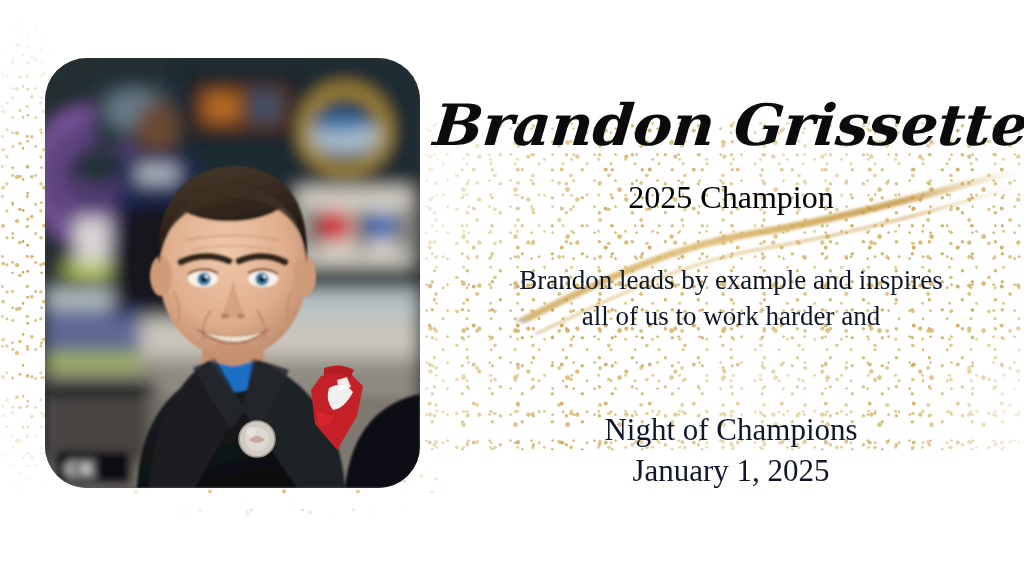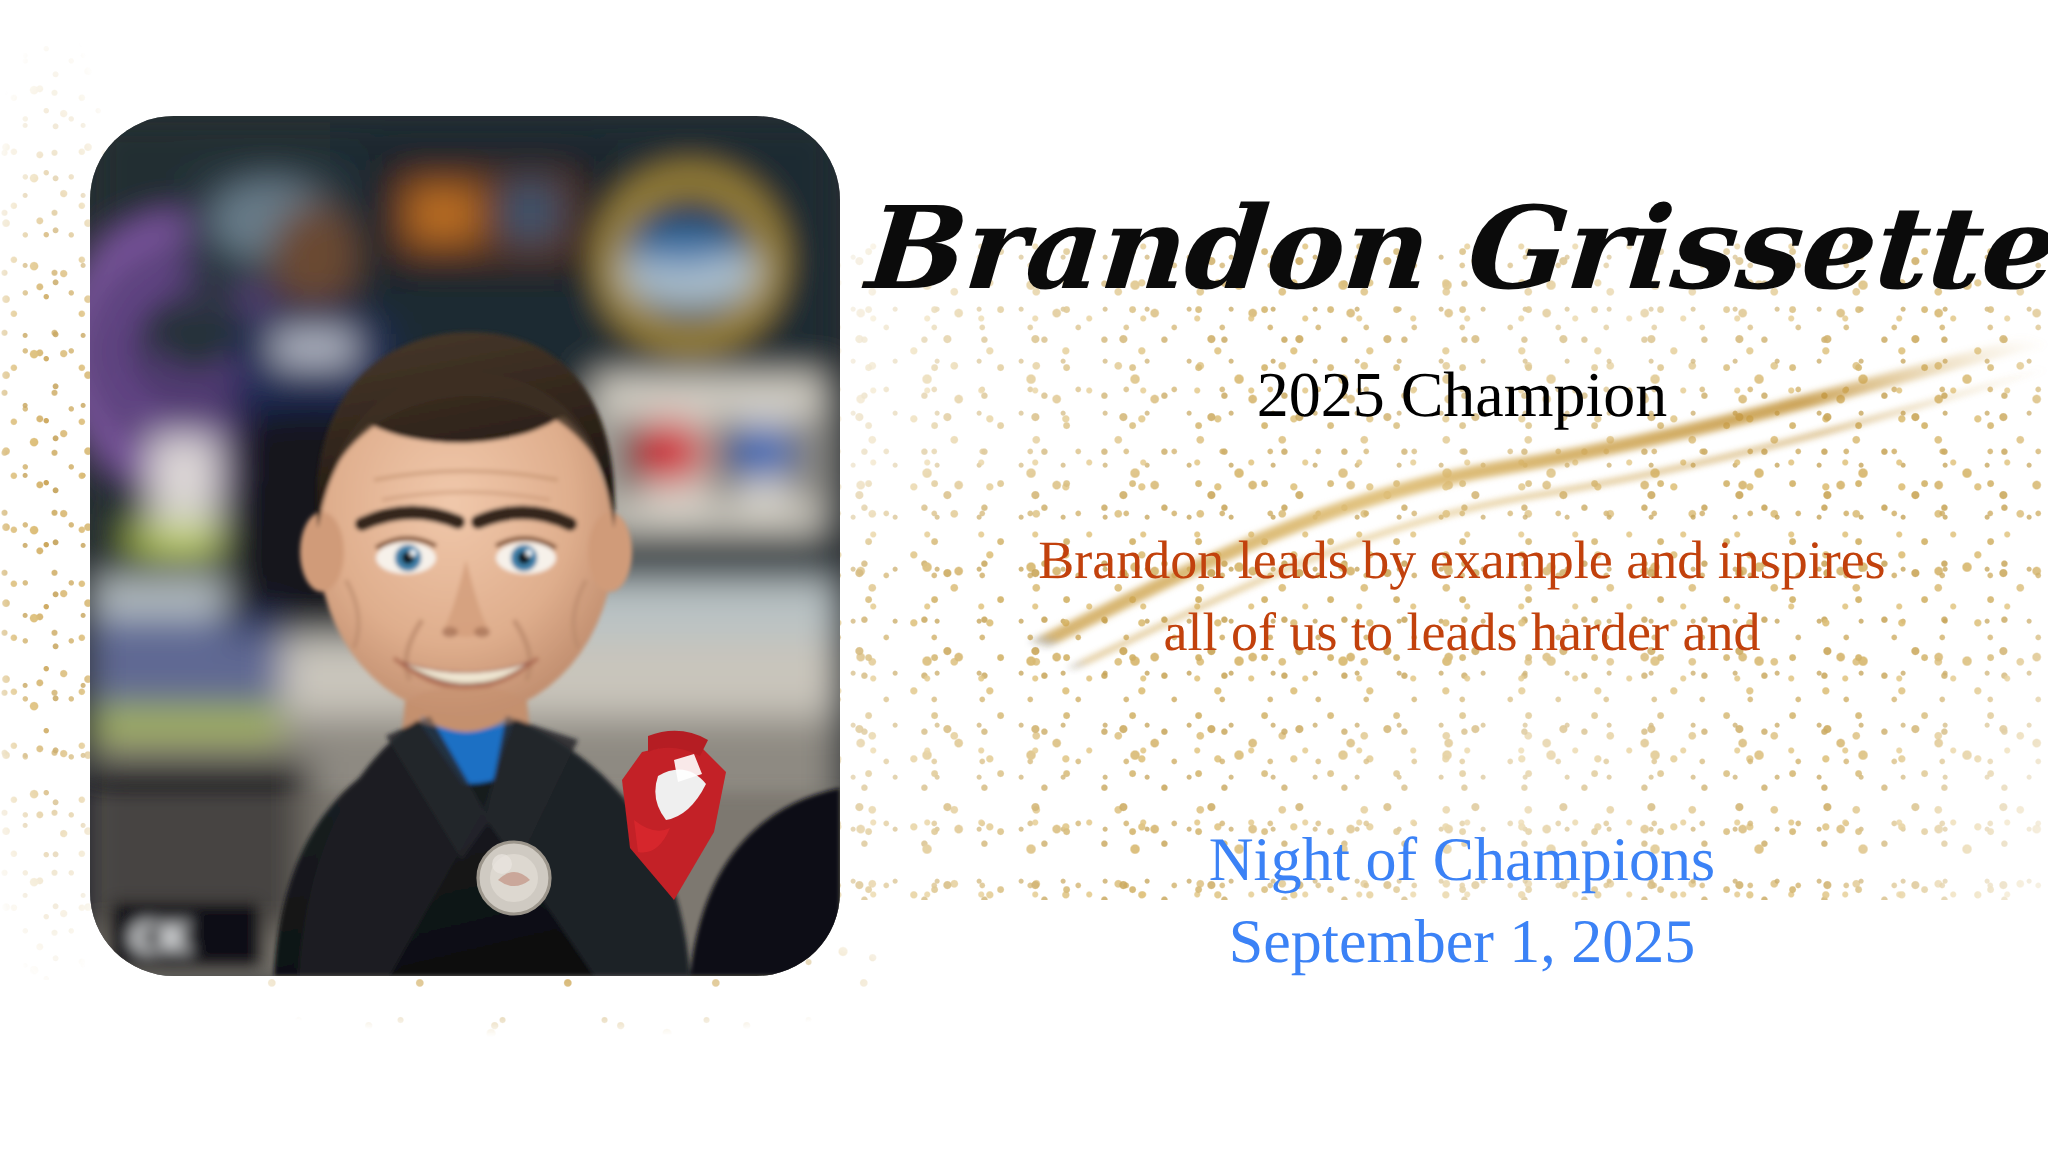--- a/index.html
+++ b/index.html
@@ -145,32 +145,32 @@
     color: #000000;
   }
 
   #quote-block {
     position: absolute;
     left: 0; right: 0;
     top: 262px;
     font-family: "Liberation Serif", serif;
     font-size: 27px;
     line-height: 1.34;
-    color: #c2410c;
+    color: #0f172a;
   }
   #quote-block .ln { display: block; white-space: nowrap; }
 
   #event-block {
     position: absolute;
     left: 0; right: 0;
     top: 410px;
     font-family: "Liberation Serif", serif;
     font-size: 31px;
     line-height: 1.32;
-    color: #3b82f6;
+    color: #0f172a;
   }
   #event-block .ln { display: block; white-space: nowrap; }
 </style>
 </head>
 <body>
 
 <div id="poster">
 
   <div class="gold-layer" id="gold-left"></div>
   <div class="gold-layer" id="gold-sweep"></div>
@@ -347,22 +347,22 @@
   </div>
 
   <div id="text-panel">
 
     <div id="honoree-name">Brandon Grissette</div>
 
     <div id="title-line">2025 Champion</div>
 
     <div id="quote-block">
       <span class="ln">Brandon leads by example and inspires</span>
-      <span class="ln">all of us to leads harder and</span>
+      <span class="ln">all of us to work harder and</span>
     </div>
 
     <div id="event-block">
       <span class="ln">Night of Champions</span>
-      <span class="ln">September 1, 2025</span>
+      <span class="ln">January 1, 2025</span>
     </div>
 
   </div>
 </div>
 
 </body></html>

